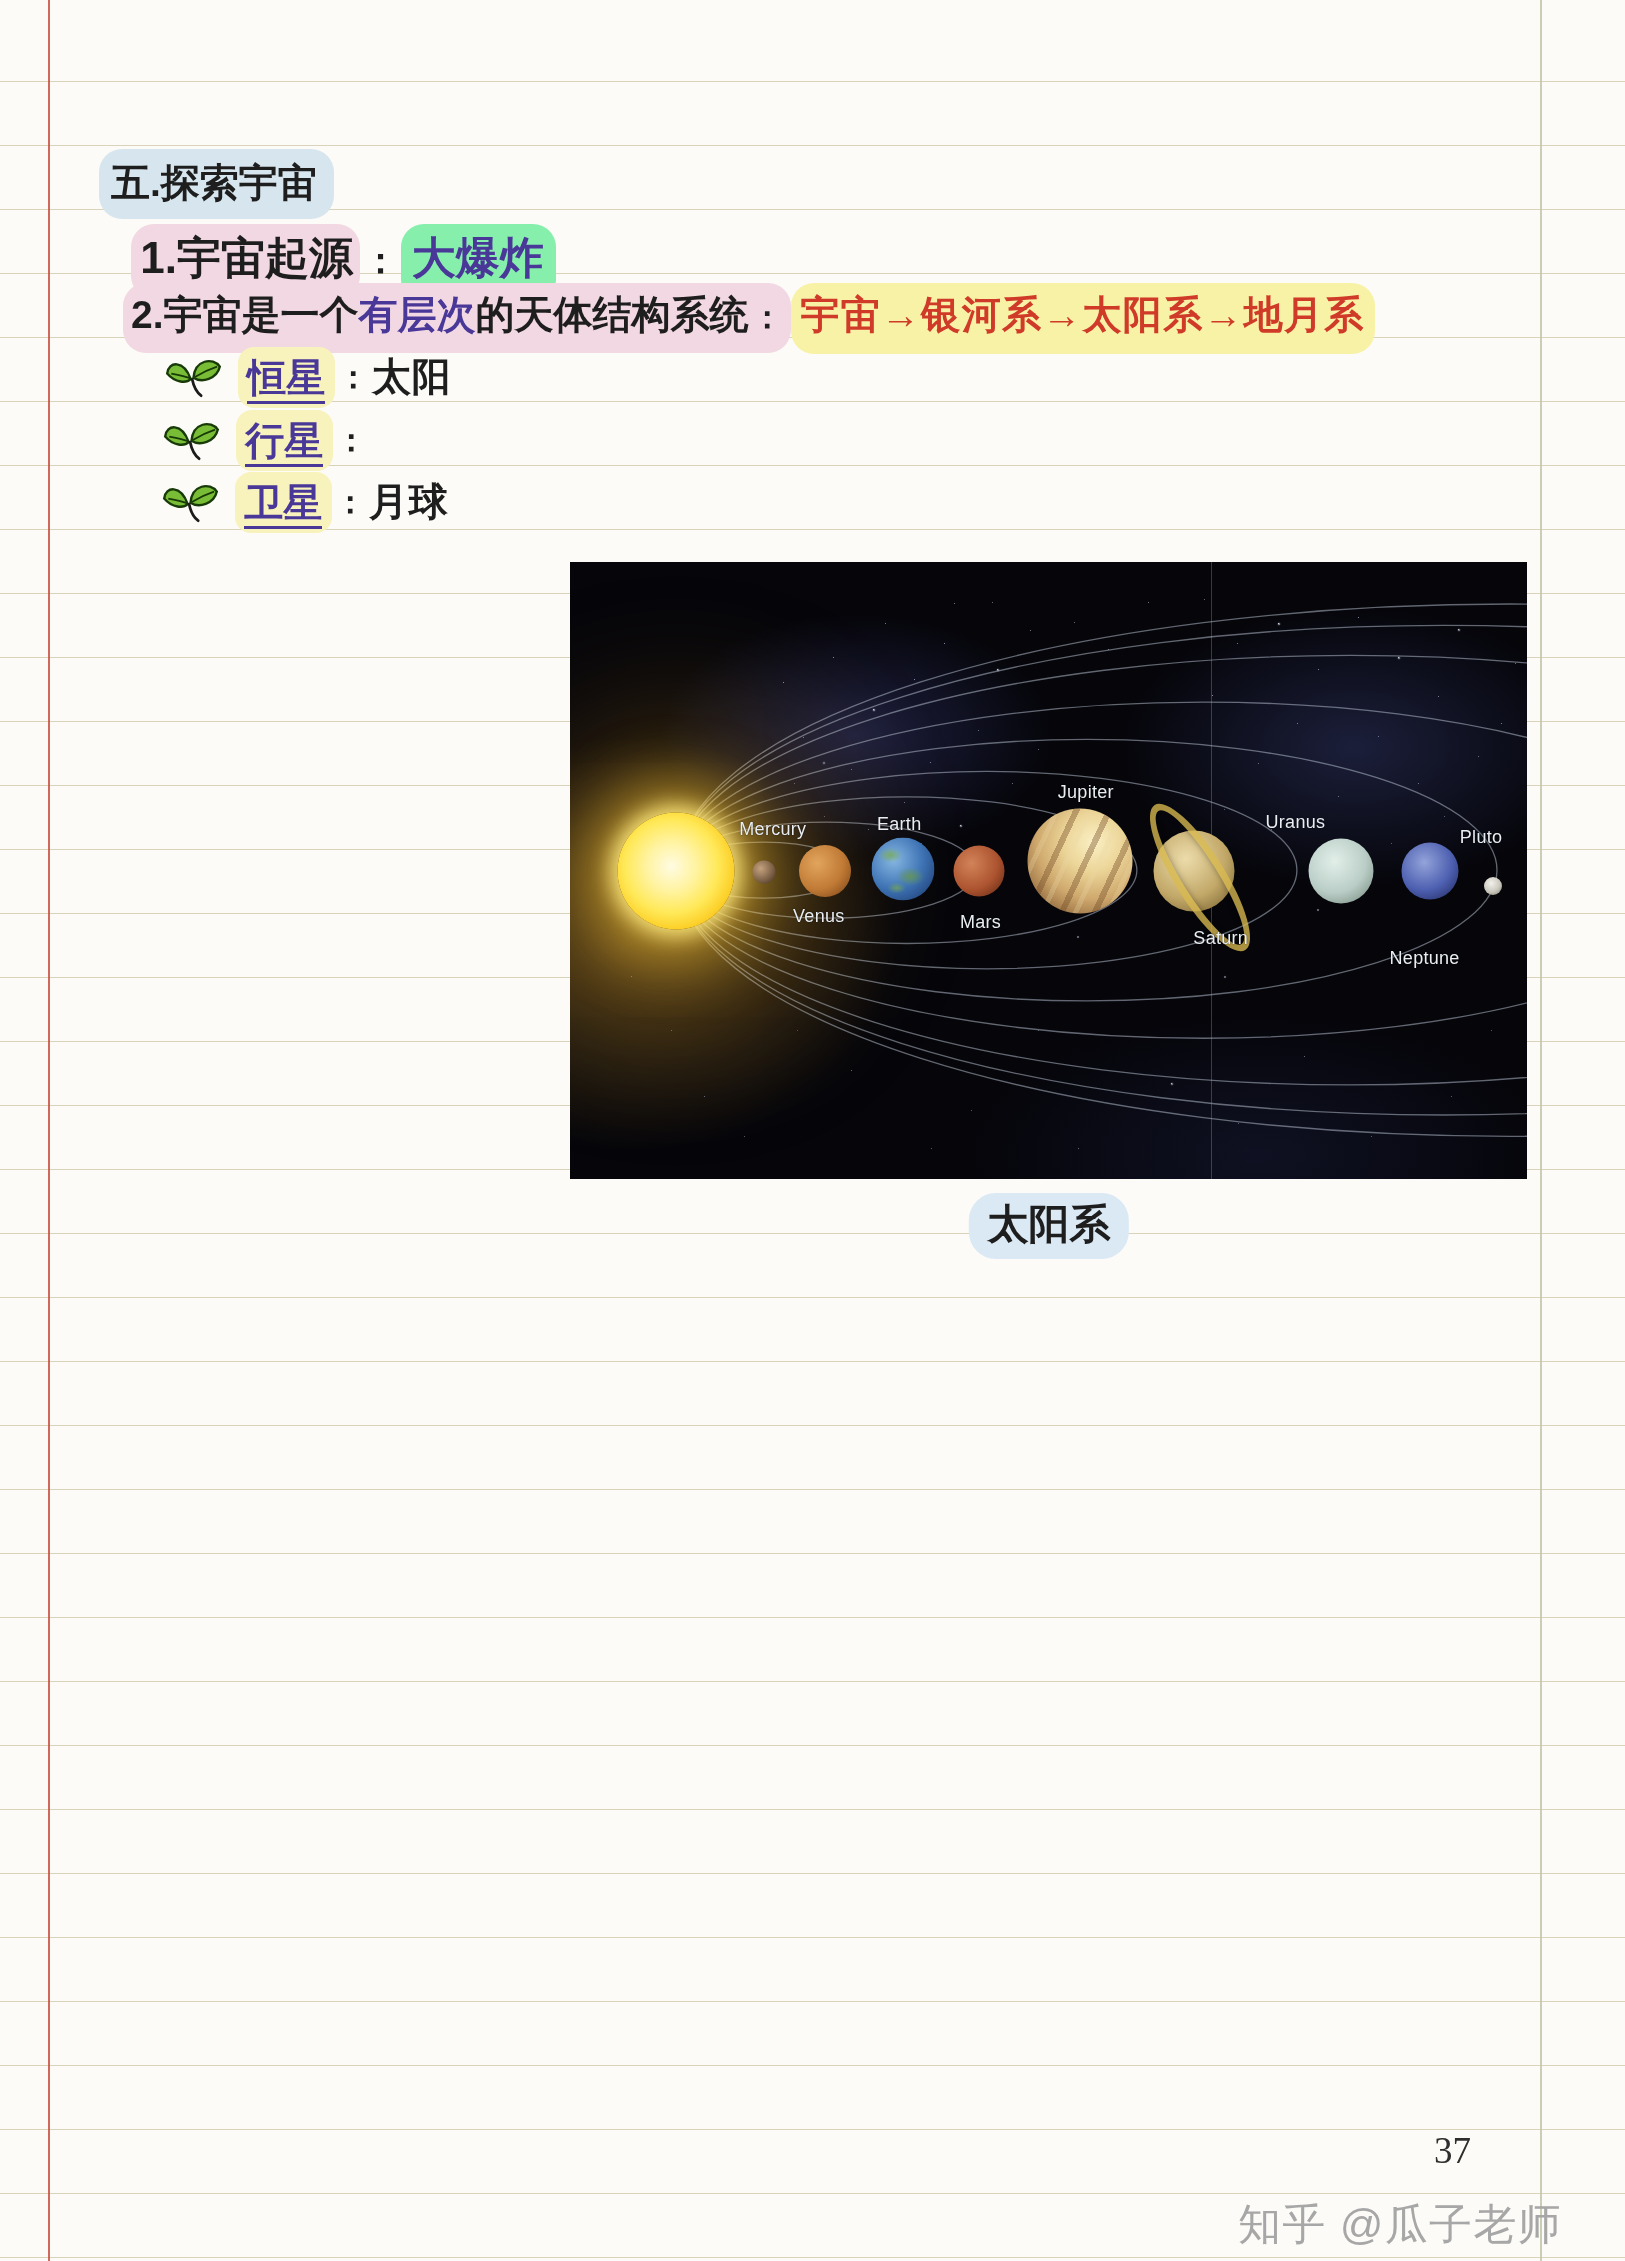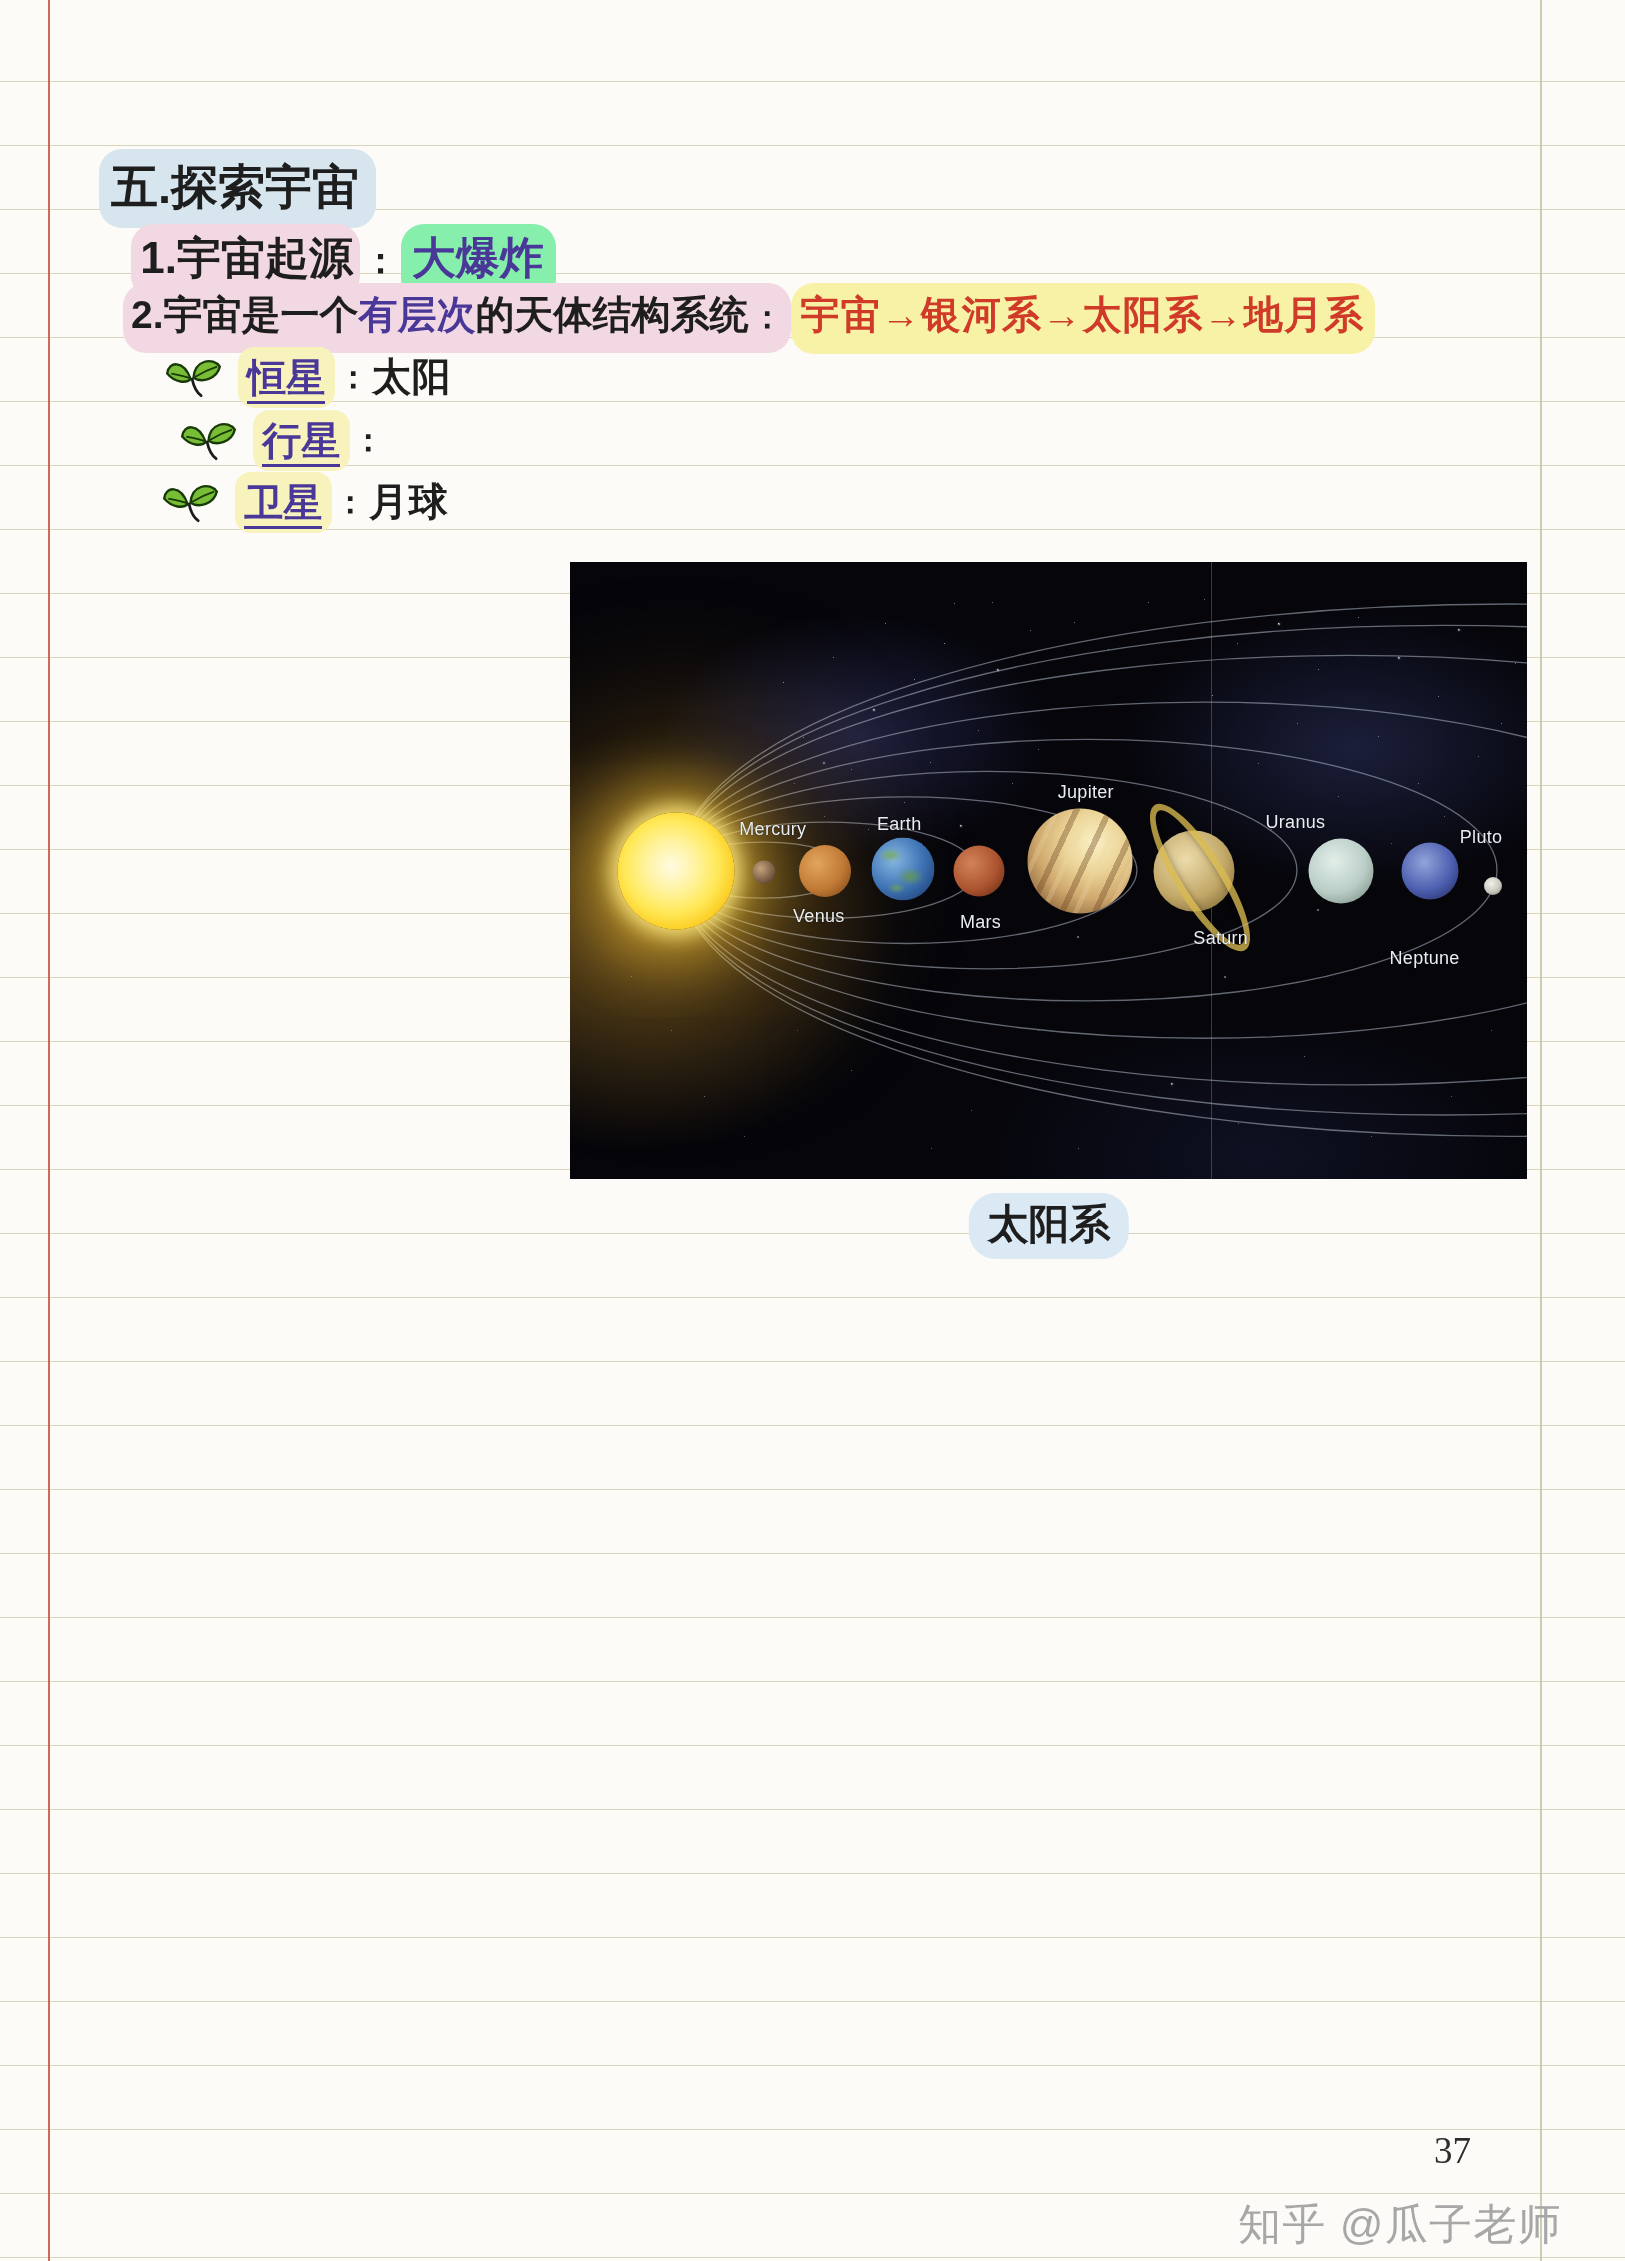--- a/index.html
+++ b/index.html
@@ -22,33 +22,33 @@
     position:absolute;top:0;bottom:0;left:48px;width:2px;
     background:#c64f40;opacity:.85;
   }
   .right-line{
     position:absolute;top:0;bottom:0;left:1540px;width:1.7px;
     background:#c3c9ad;opacity:.9;
   }
   
   .hl{display:inline-block;border-radius:23px;}
   .row{position:absolute;white-space:nowrap;}
-  .title-row{left:99px;top:149px;font-size:47px;font-weight:bold;}
+  .title-row{left:99px;top:149px;font-size:39px;font-weight:bold;}
   .title-row .hl{background:#d7e6ee;padding:6.7px 17.3px 9.3px 12px;}
   .r1{left:131px;top:224px;font-size:44px;font-weight:bold;}
   .r1 .pink{background:#f2d8e3;padding:5.3px 6.7px 10.7px 9.3px;}
   .r1 .yellow{background:#86efac;padding:5.3px 12px 14.7px 10.7px;color:#4a3899;}
   .r2{left:123px;top:283px;font-size:39px;font-weight:bold;}
   .r2 .pink{background:#f2d8e3;padding:5.3px 5.3px 10.7px 8px;}
   .r2 .yellow{background:#f8f2a6;padding:5.3px 10.7px 12px 9.3px;color:#d03a28;letter-spacing:1.3px;}
   .purple{color:#4a3899;}
   .colon{font-size:.82em;margin:0 2.7px;}
   .bullet{position:absolute;display:flex;align-items:center;font-size:39px;font-weight:bold;}
   .b1{left:163px;top:347px;}
-  .b2{left:178px;top:410px;text-align:center;}
+  .b2{left:161px;top:410px;text-align:center;}
   .b3{left:160px;top:472px;}
   .bullet .term{
     background:#f8f2bc;border-radius:16px;padding:4px 9.3px 2.7px 9.3px;margin-left:14px;
     color:#4a3899;
   }
   .bullet .term span{border-bottom:3.3px solid #4a3899;padding-bottom:2px;}
   .bullet .val{margin-left:0;letter-spacing:0.7px;}
   .sprout{width:61px;height:44px;flex:0 0 auto;}
   
   .figure{

